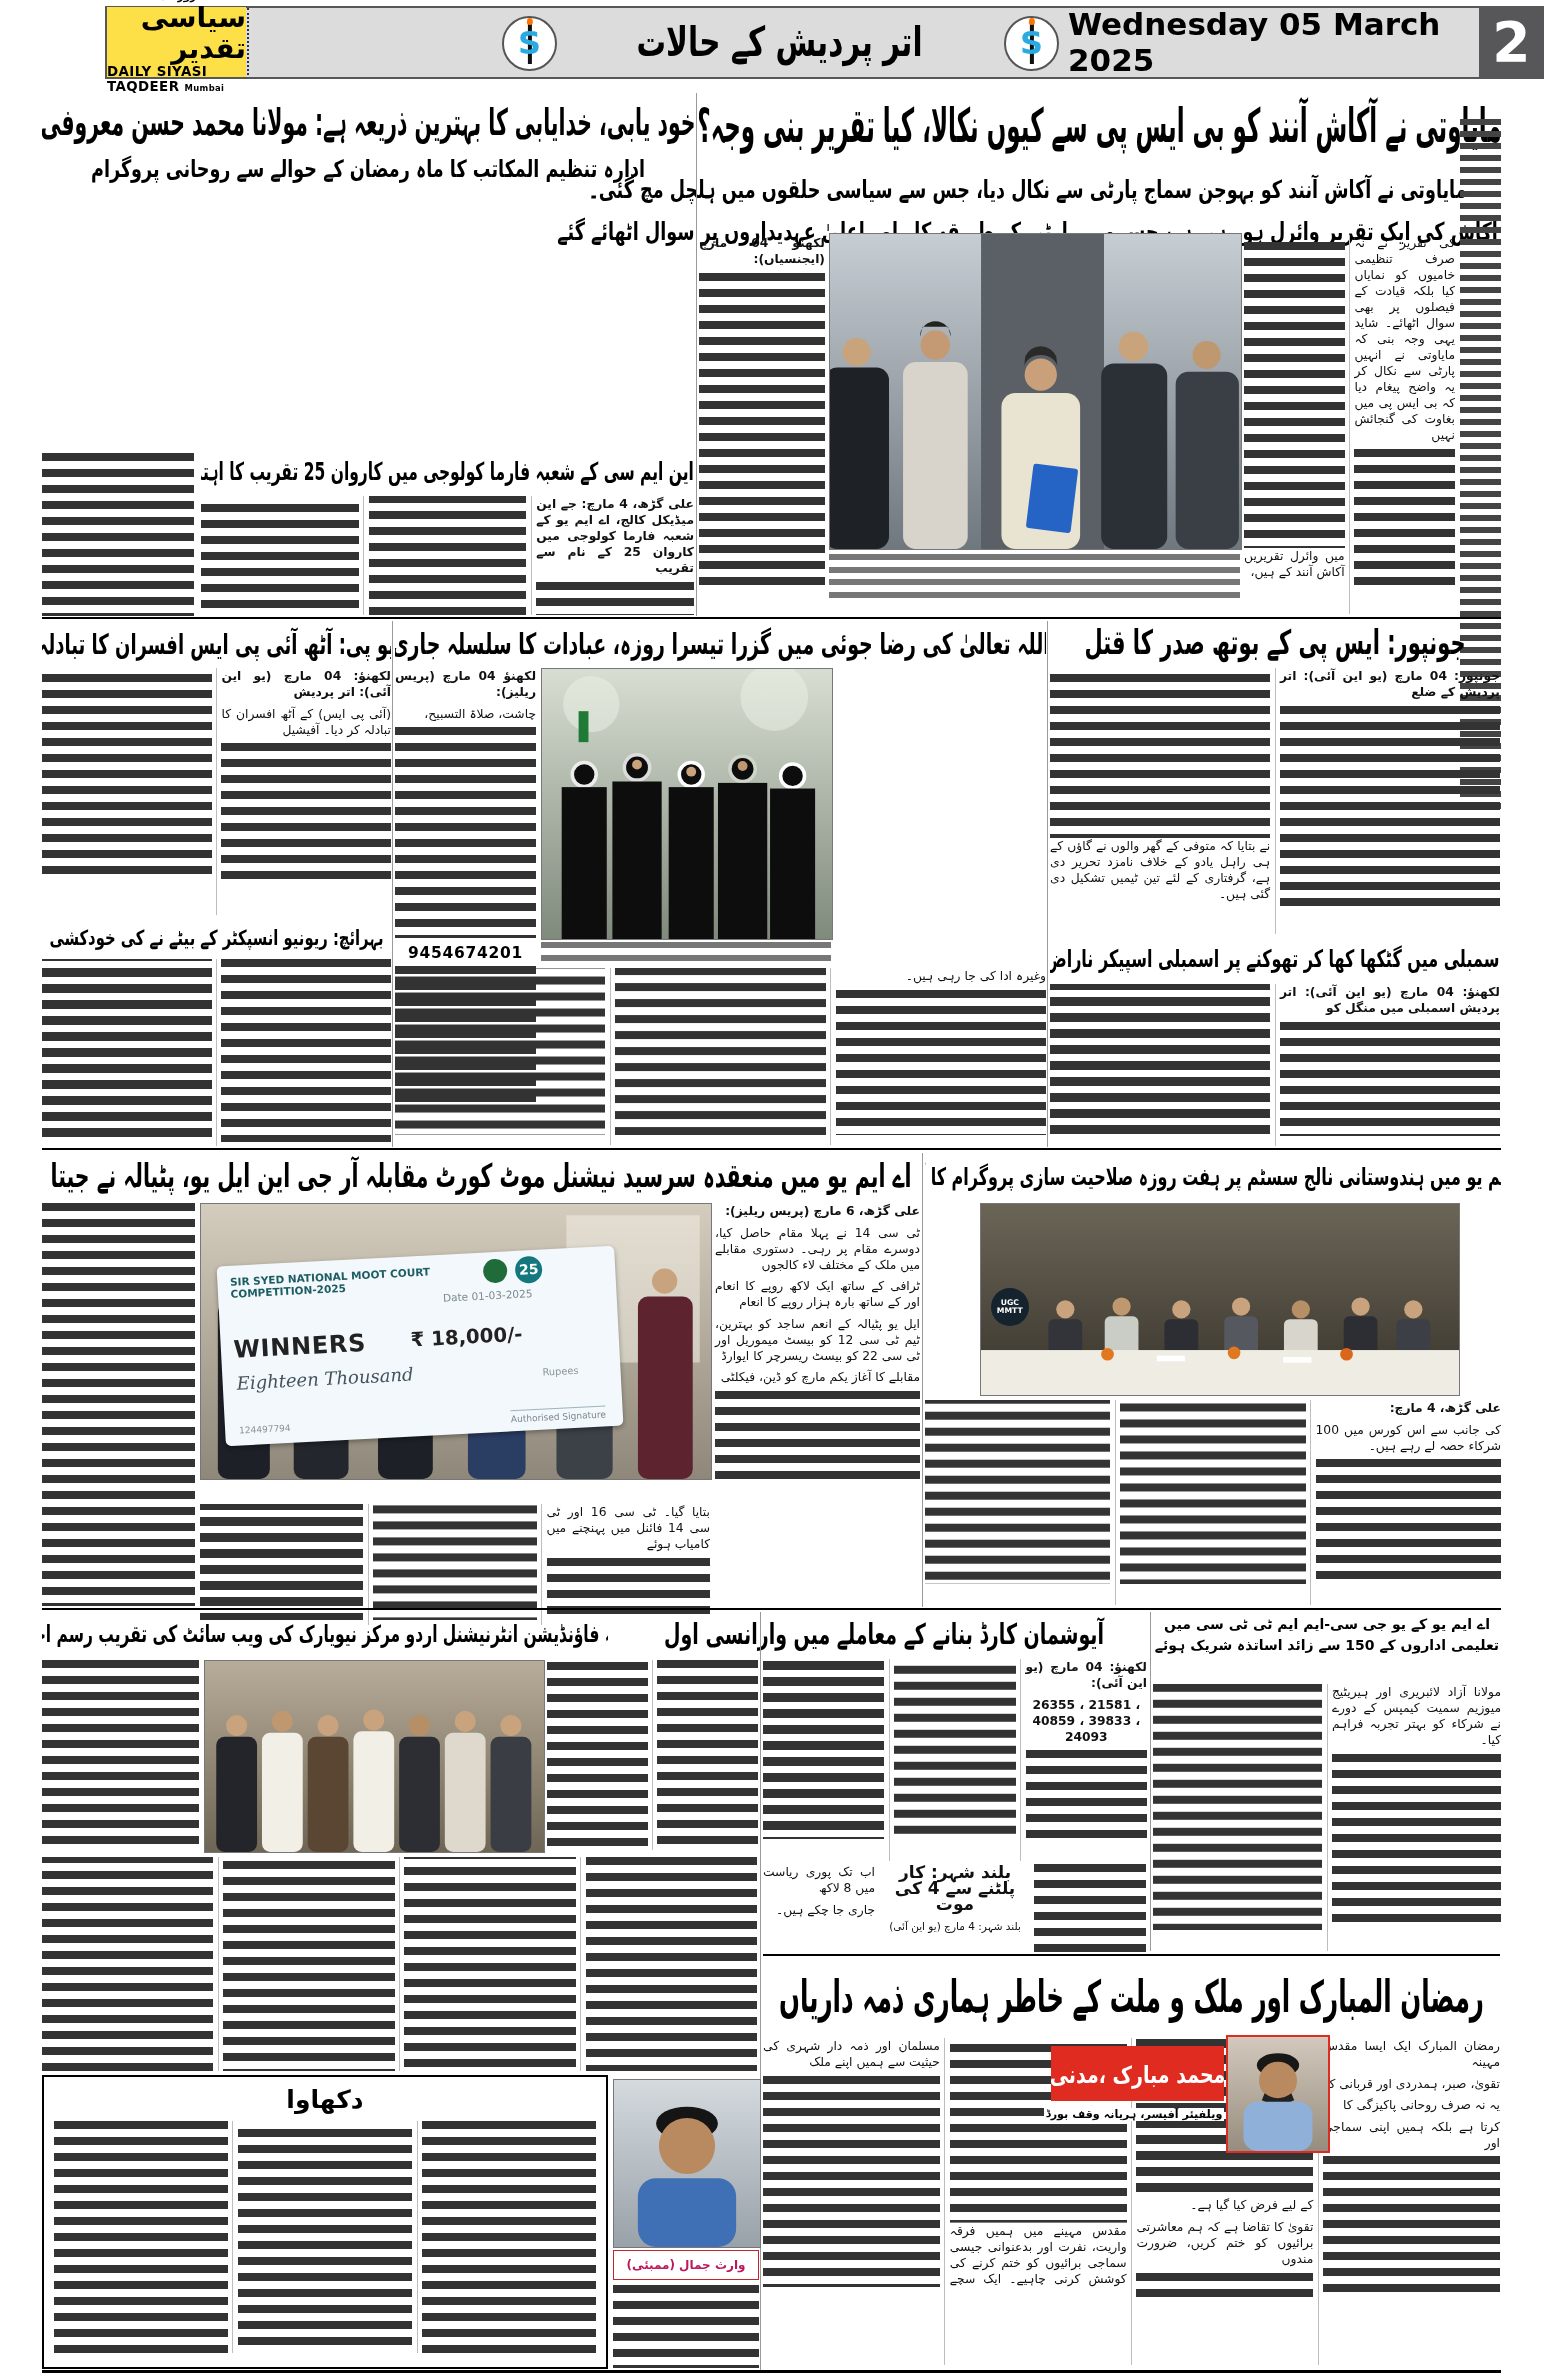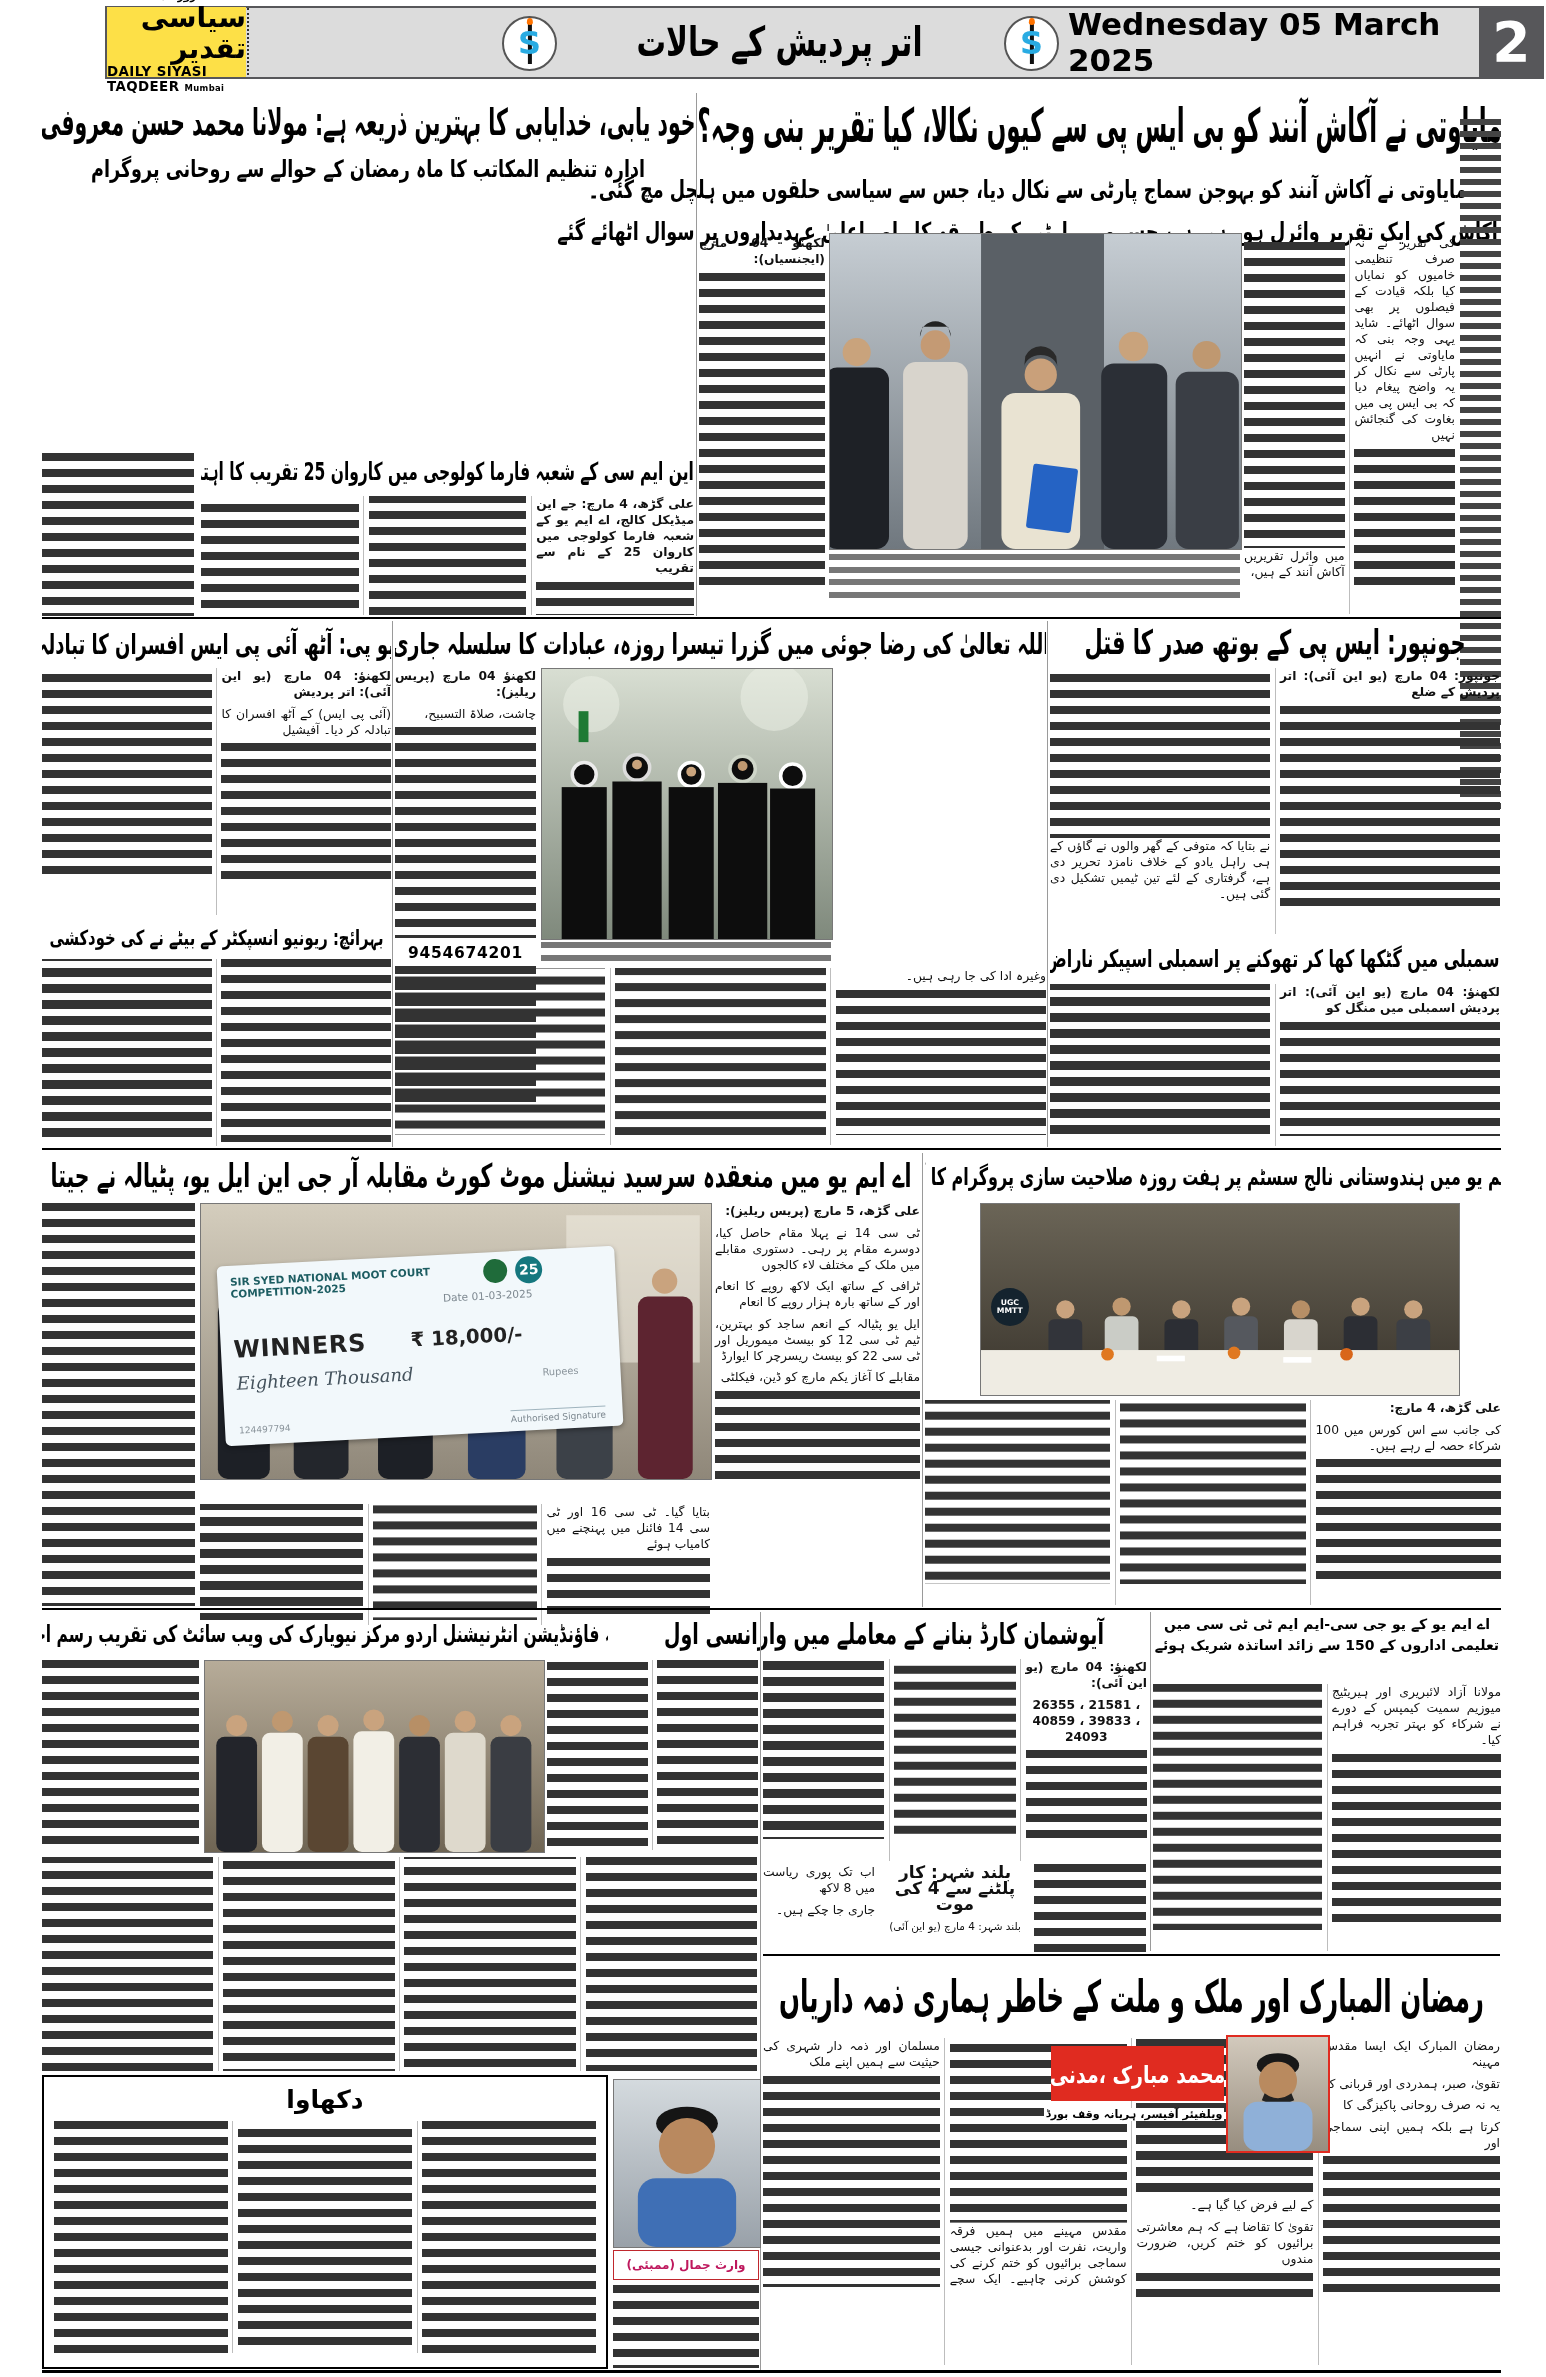--- a/index.html
+++ b/index.html
@@ -314,21 +314,21 @@
       <div class="logo2">25</div>
       <div class="win">WINNERS</div>
       <div class="amt">₹ 18,000/-</div>
       <div class="words">Eighteen Thousand</div>
       <div class="rup">Rupees</div>
       <div class="num">124497794</div>
       <div class="sig">Authorised Signature</div>
     </div>
   </div>
   <div class="abs rtl" style="left:715px;top:1203px;width:205px;height:403px;">
-    <p class="p"><span class="b">علی گڑھ، 5 مارچ (پریس ریلیز):</span></p>
+    <p class="p"><span class="b">علی گڑھ، 6 مارچ (پریس ریلیز):</span></p>
     <p class="p">ٹی سی 14 نے پہلا مقام حاصل کیا، دوسرے مقام پر رہی۔ دستوری مقابلے میں ملک کے مختلف لاء کالجوں</p>
     <p class="p">ٹرافی کے ساتھ ایک لاکھ روپے کا انعام اور کے ساتھ بارہ ہزار روپے کا انعام</p>
     <p class="p">ایل یو پٹیالہ کے انعم ساجد کو بہترین، ٹیم ٹی سی 12 کو بیسٹ میموریل اور ٹی سی 22 کو بیسٹ ریسرچر کا ایوارڈ</p>
     <p class="p">مقابلے کا آغاز یکم مارچ کو ڈین، فیکلٹی</p>
     <div class="sk" style="height:91px;"></div>
   </div>
   <div class="colbox c3" style="left:200px;top:1484px;width:510px;height:121px;margin-top:20px;">
     <p class="p">بتایا گیا۔ ٹی سی 16 اور ٹی سی 14 فائنل میں پہنچنے میں کامیاب ہوئے</p>
     <div class="sk" style="height:295px;"></div>
   </div>

